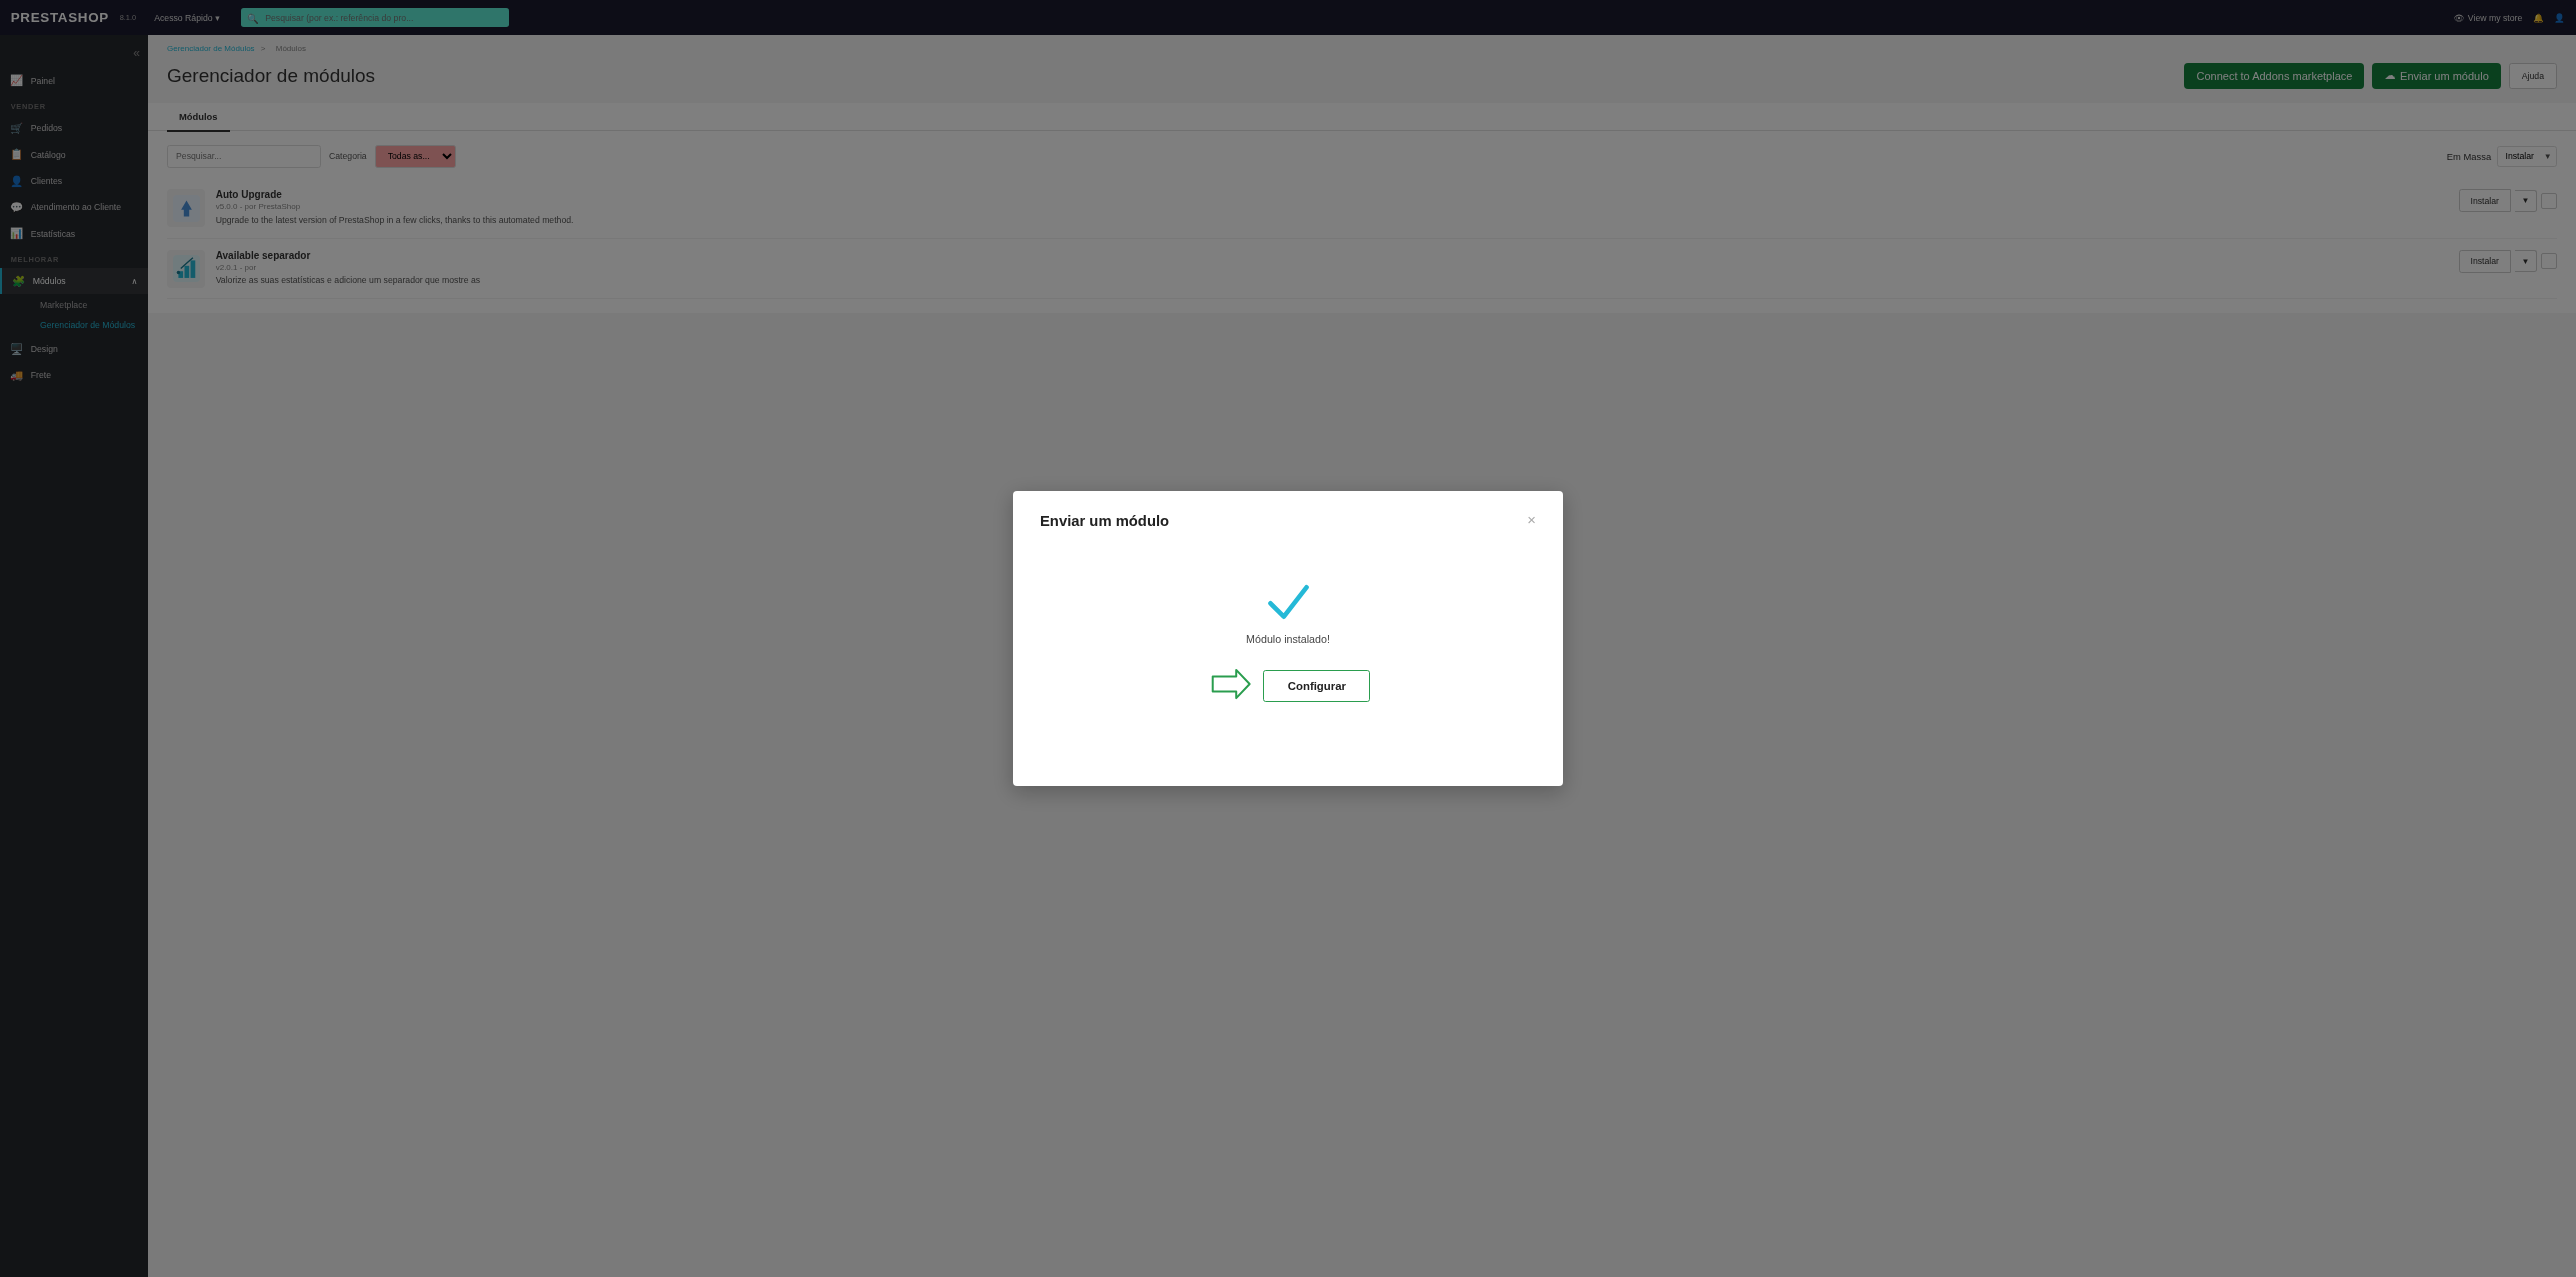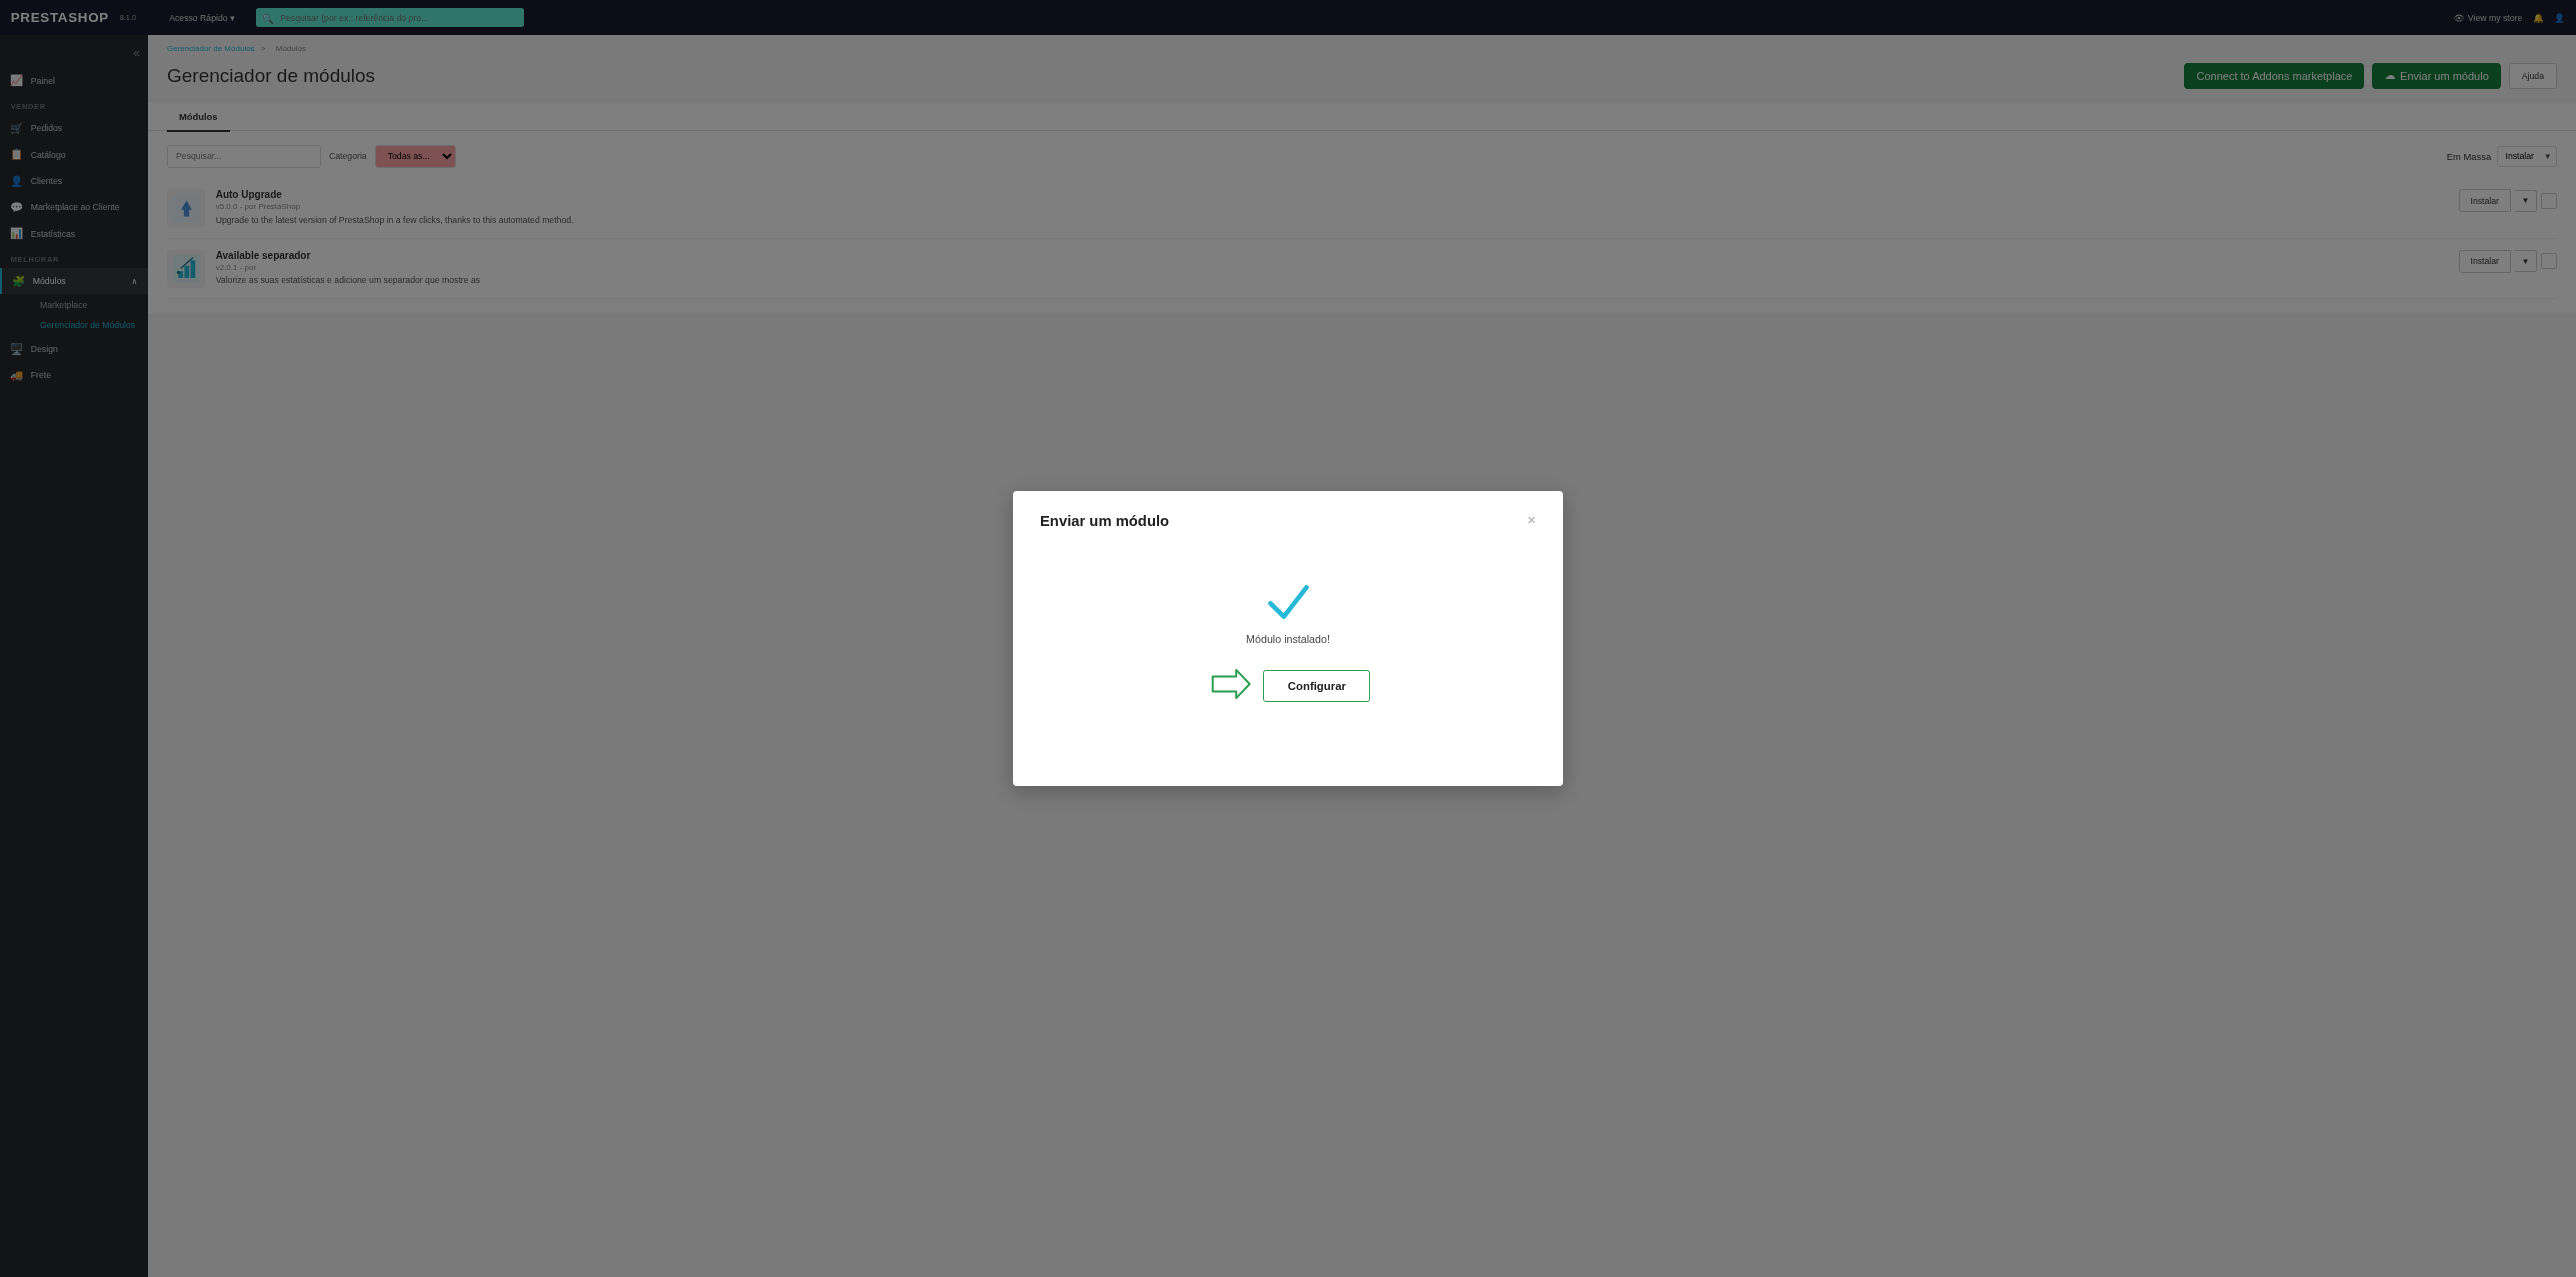--- a/index.html
+++ b/index.html
@@ -20,21 +20,21 @@
     }
     .topnav-logo {
       font-size: 13.4px;
       font-weight: 900;
       letter-spacing: 0.7px;
       color: #fff;
     }
     .topnav-version {
       font-size: 7.4px;
       color: #aaa;
-      margin-right: 17px;
+      margin-right: 2px;
     }
     .topnav-rapid {
       font-size: 8.7px;
       color: #ddd;
       cursor: pointer;
       display: flex;
       align-items: center;
       gap: 2.7px;
       padding: 2.7px 5.4px;
       border-radius: 2.7px;
@@ -492,21 +492,21 @@
     <div class="sidebar-item">
       <span class="sidebar-item-icon">📋</span>
       <span>Catálogo</span>
     </div>
     <div class="sidebar-item">
       <span class="sidebar-item-icon">👤</span>
       <span>Clientes</span>
     </div>
     <div class="sidebar-item">
       <span class="sidebar-item-icon">💬</span>
-      <span>Marketplace ao Cliente</span>
+      <span>Atendimento ao Cliente</span>
     </div>
     <div class="sidebar-item">
       <span class="sidebar-item-icon">📊</span>
       <span>Estatísticas</span>
     </div>
 
     <div class="sidebar-section-label">MELHORAR</div>
     <div class="sidebar-item active">
       <span class="sidebar-item-icon">🧩</span>
       <span>Módulos</span>

